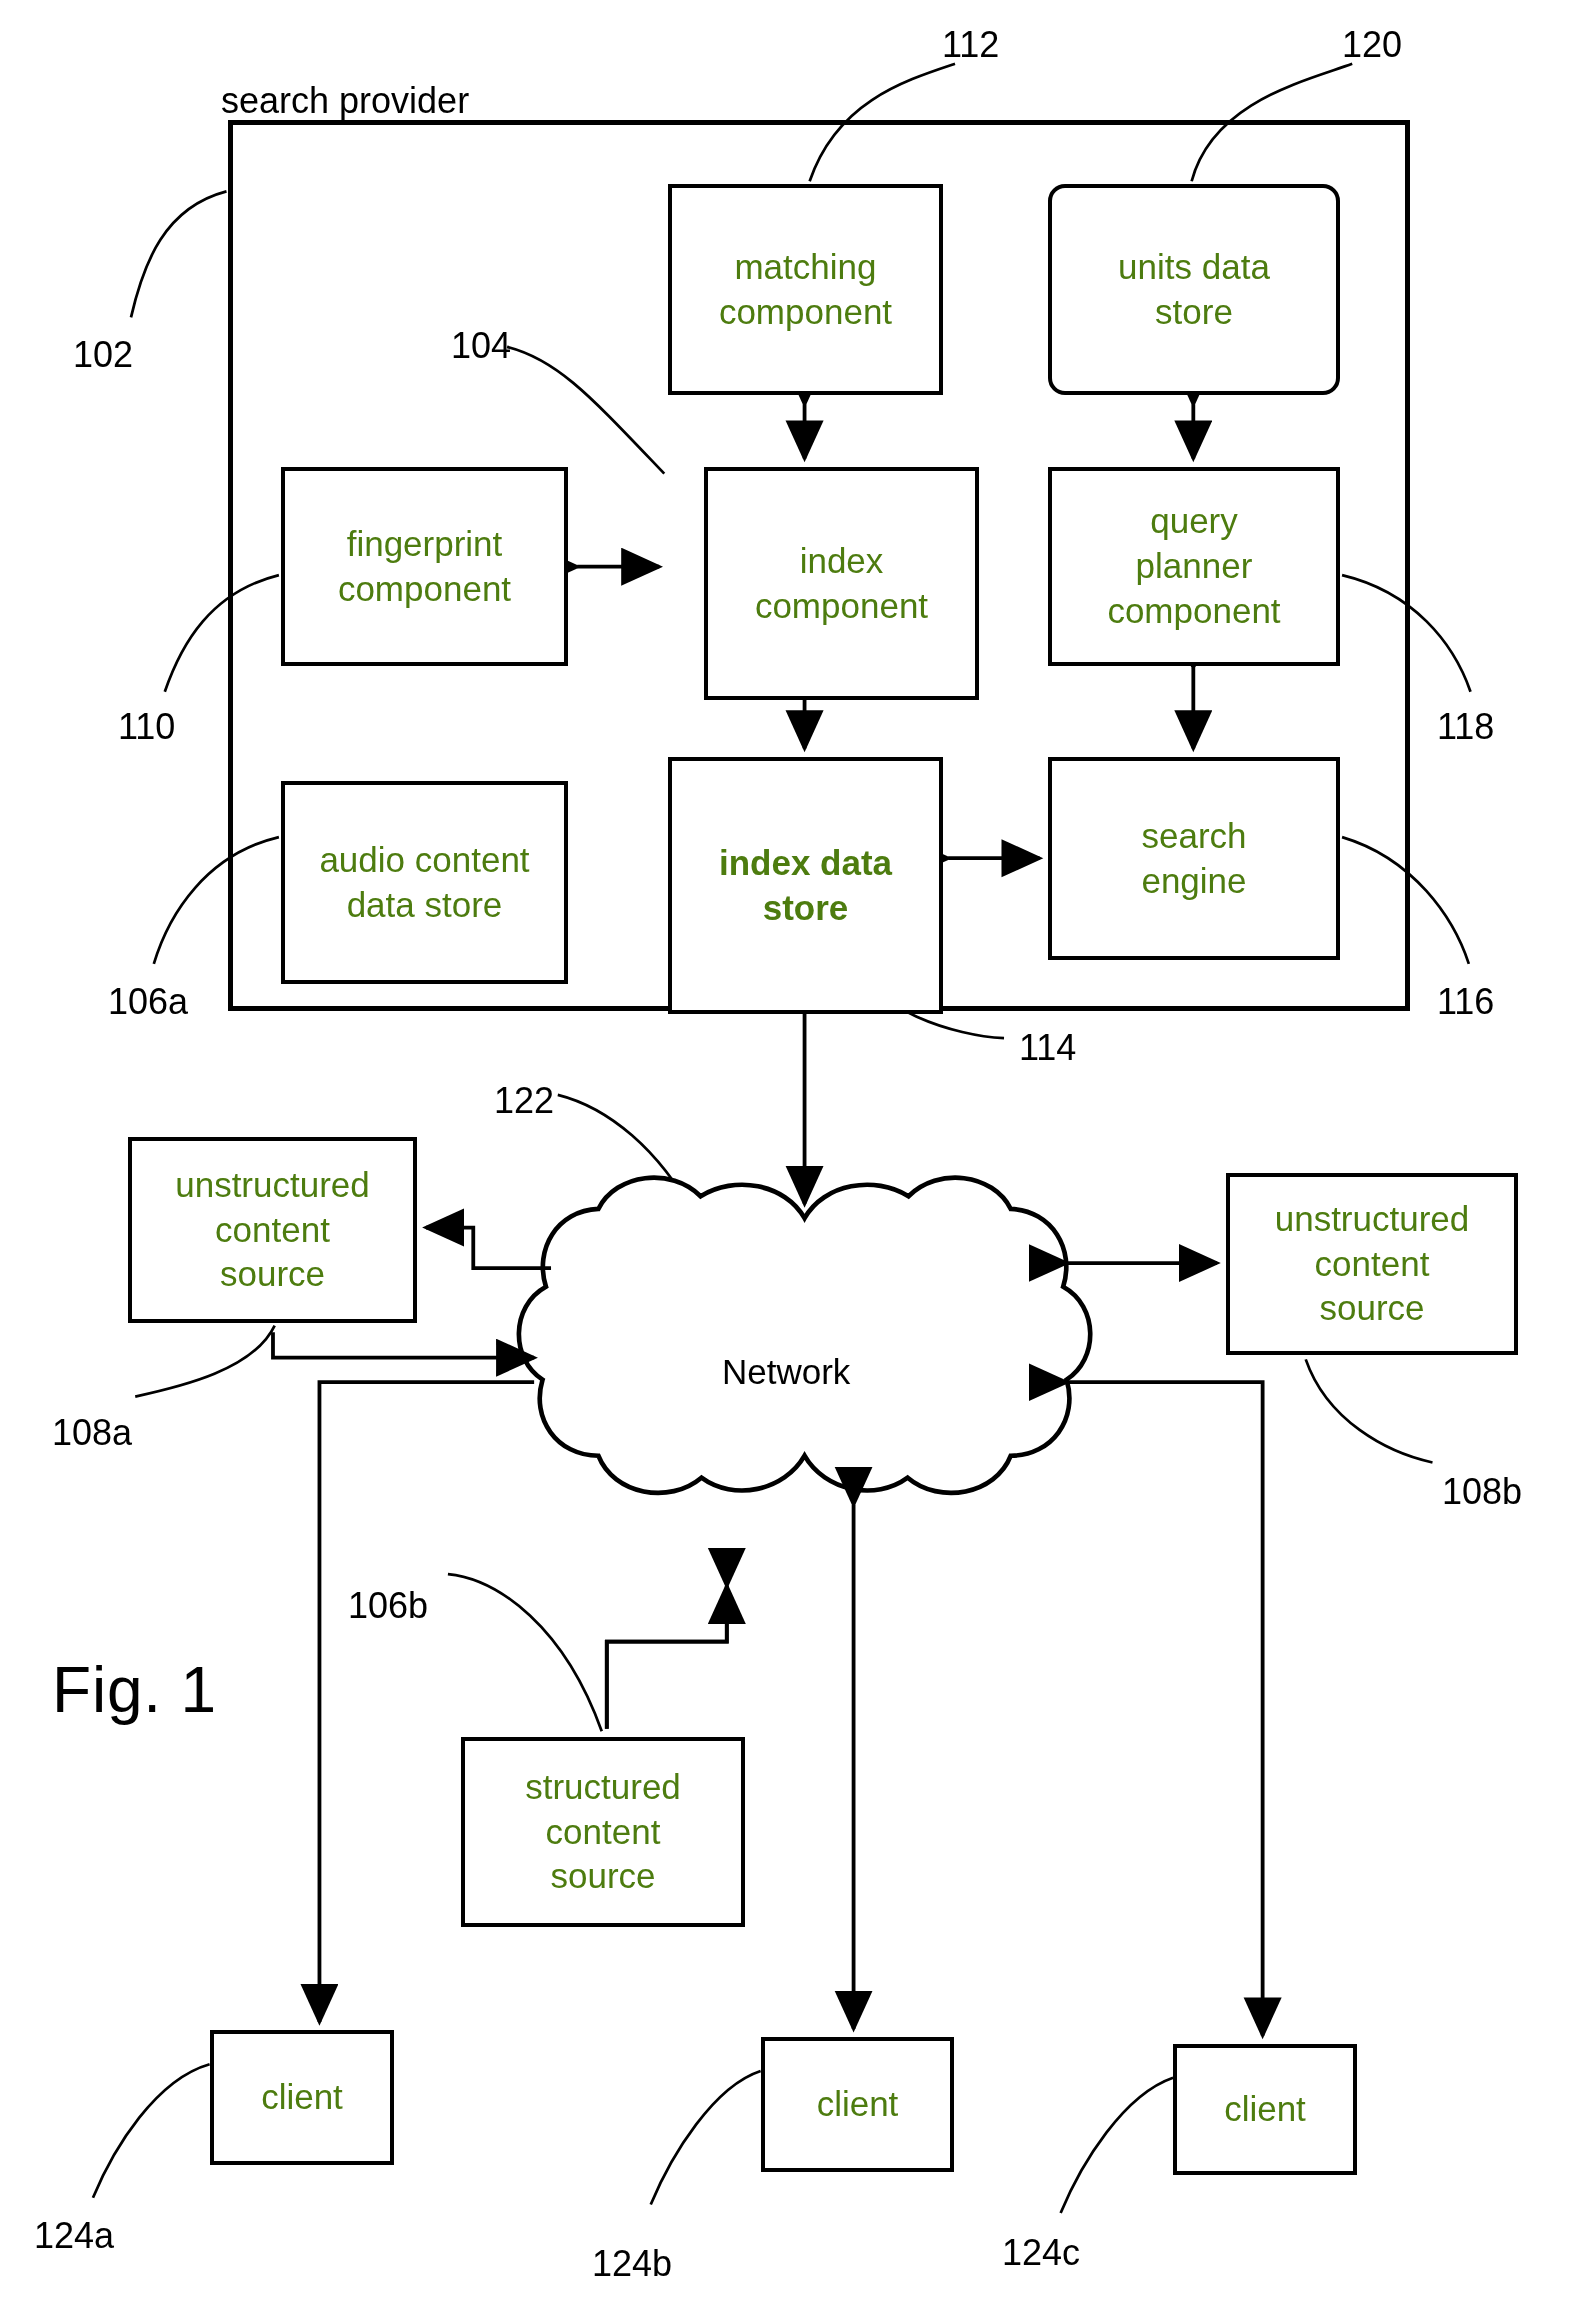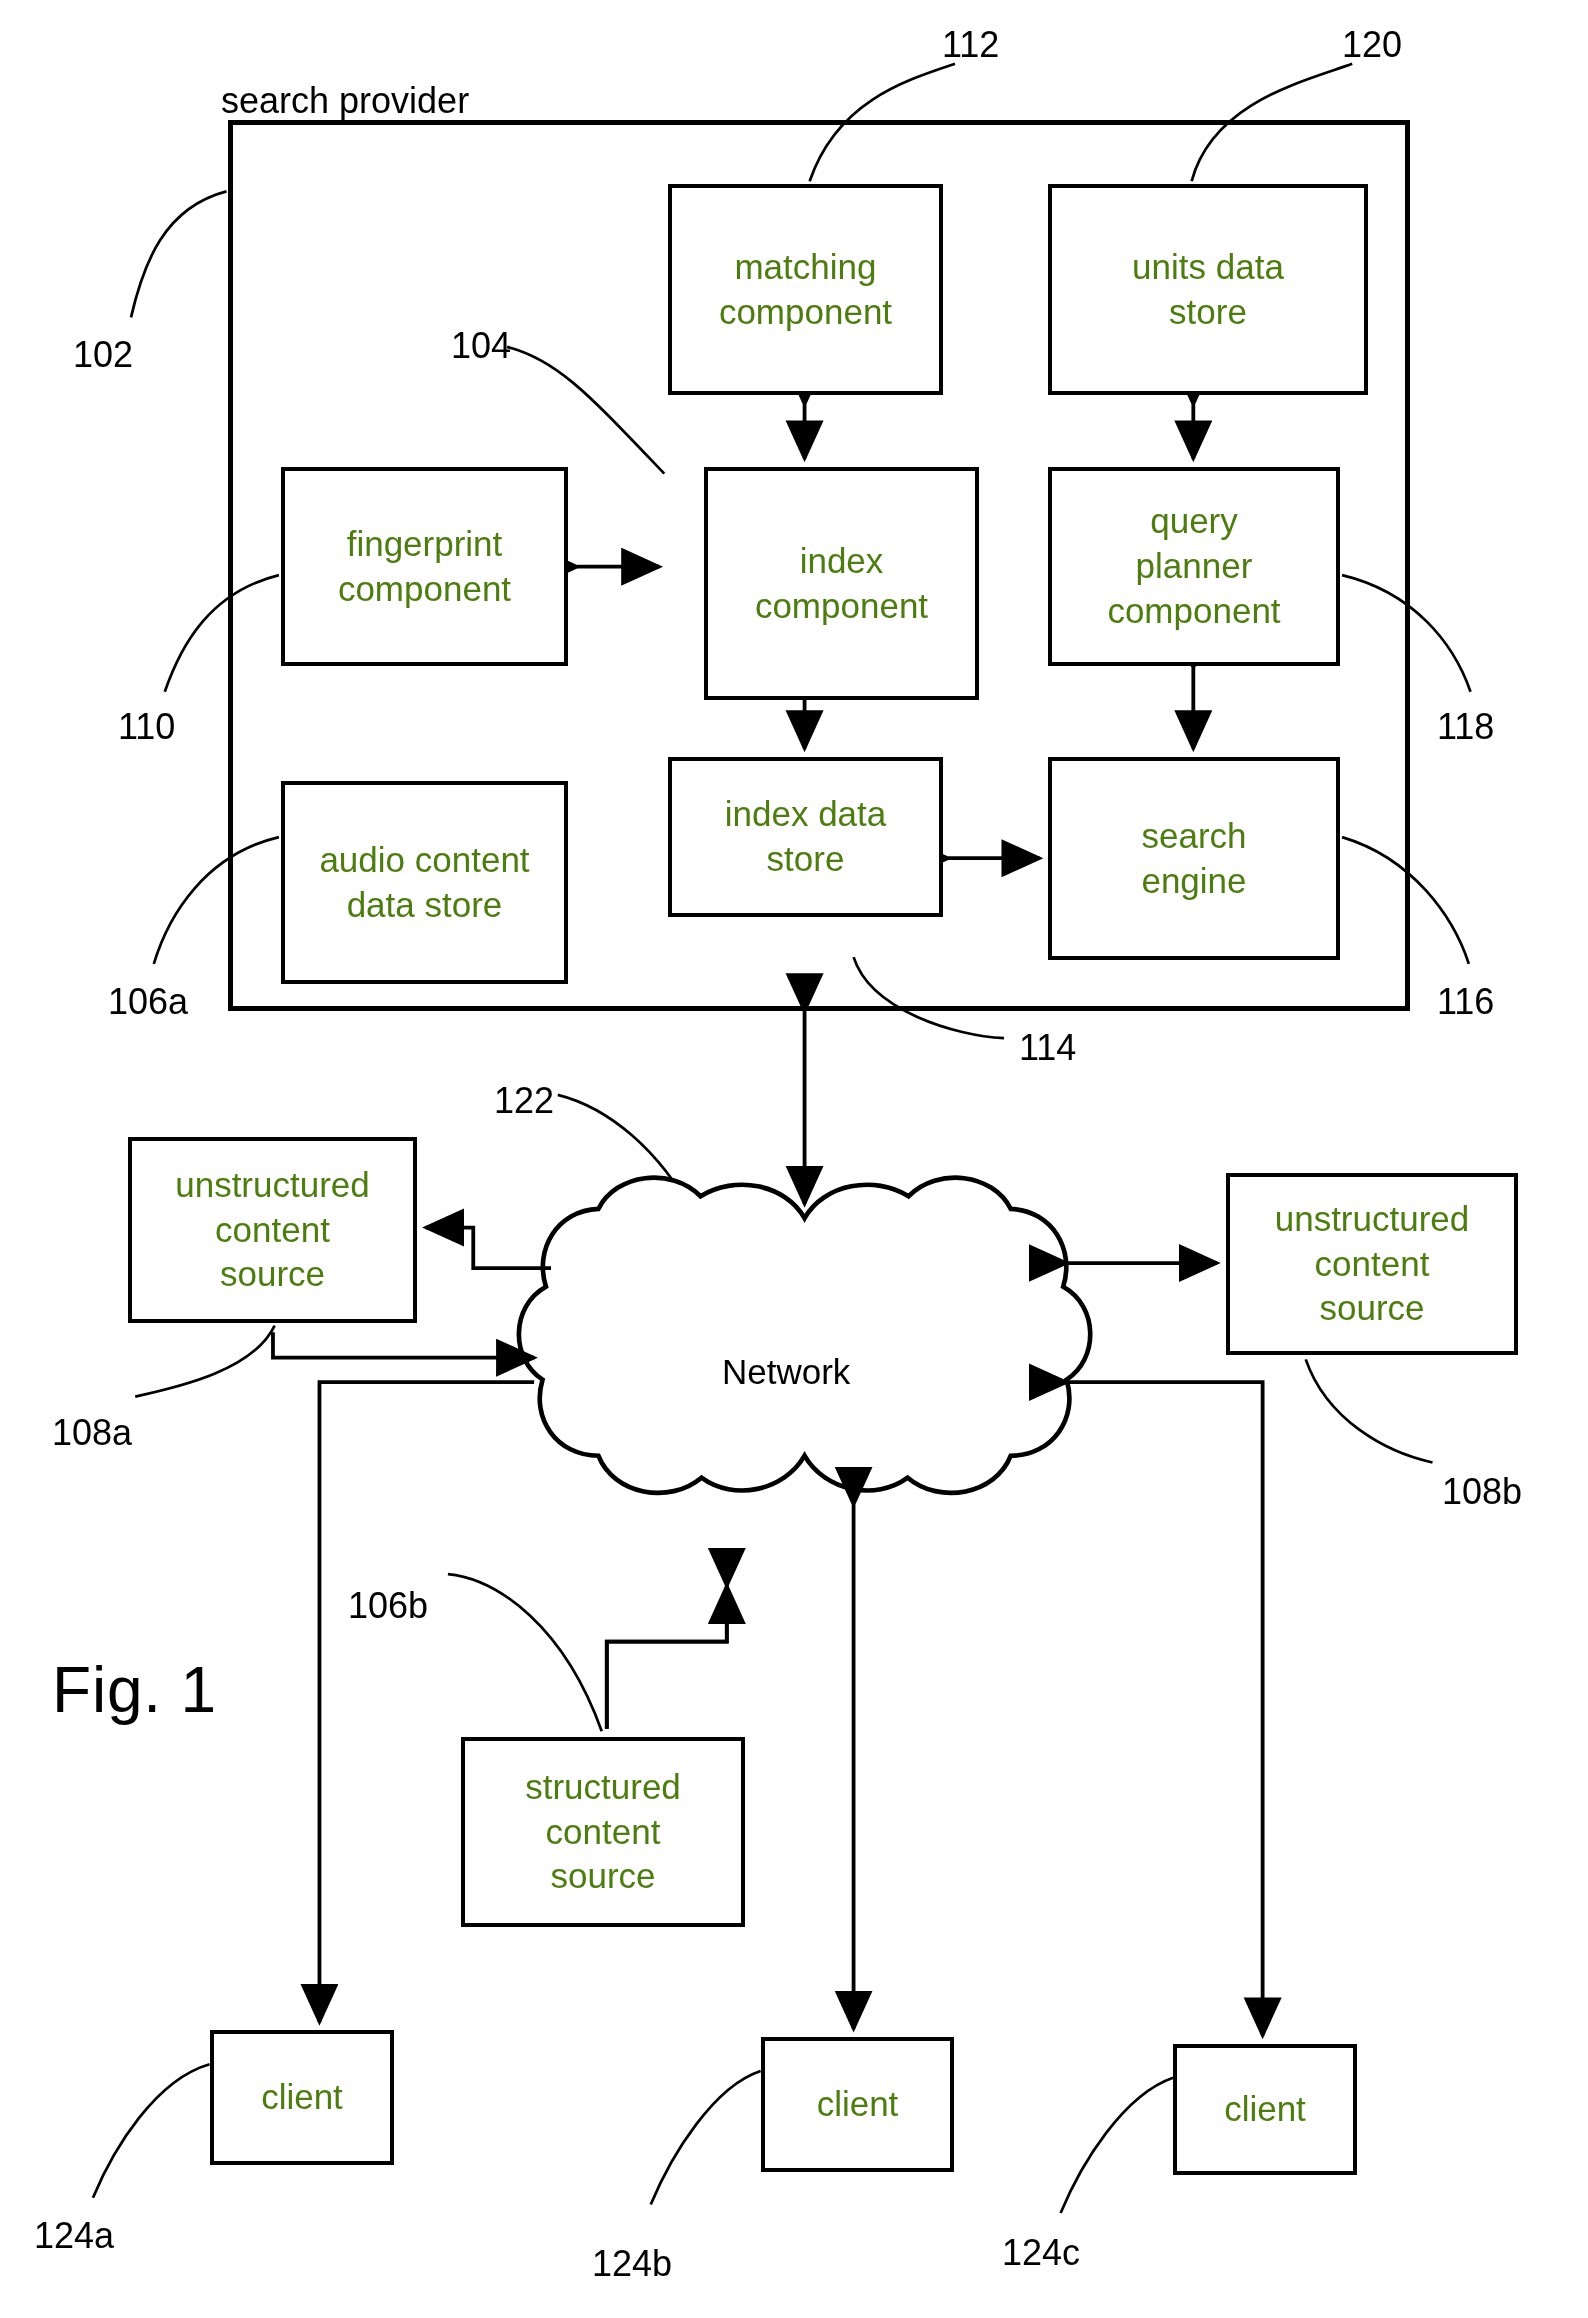--- a/index.html
+++ b/index.html
@@ -164,21 +164,21 @@
 
   <div class="outer-box" style="left:228px; top:120px; width:1182px; height:891px;"></div>
 
   <div class="title-text" style="left:221px; top:80px;">search provider</div>
 
   <div class="box" style="left:668px; top:184px; width:275px; height:211px; font-size:35px;">
     <span class="box-label">matching
 component</span>
   </div>
 
-  <div class="box" style="left:1048px; top:184px; width:320px; height:211px; font-size:35px;">
+  <div class="box" style="left:1048px; top:184px; width:292px; height:211px; font-size:35px;border-radius:17px;">
     <span class="box-label">units data
 store</span>
   </div>
 
   <div class="box" style="left:281px; top:467px; width:287px; height:199px; font-size:35px;">
     <span class="box-label">fingerprint
 component</span>
   </div>
 
   <div class="box" style="left:704px; top:467px; width:275px; height:233px; font-size:35px;">
@@ -190,21 +190,21 @@
     <span class="box-label">query
 planner
 component</span>
   </div>
 
   <div class="box" style="left:281px; top:757px; width:287px; height:203px; font-size:35px;margin-top:24px;">
     <span class="box-label">audio content
 data store</span>
   </div>
 
-  <div class="box" style="left:668px; top:757px; width:275px; height:160px; font-size:35px;">
+  <div class="box" style="left:668px; top:757px; width:275px; height:257px; font-size:35px;font-weight:bold;">
     <span class="box-label">index data
 store</span>
   </div>
 
   <div class="box" style="left:1048px; top:757px; width:292px; height:203px; font-size:35px;">
     <span class="box-label">search
 engine</span>
   </div>
 
   <div class="box" style="left:128px; top:1137px; width:289px; height:186px; font-size:35px;">

